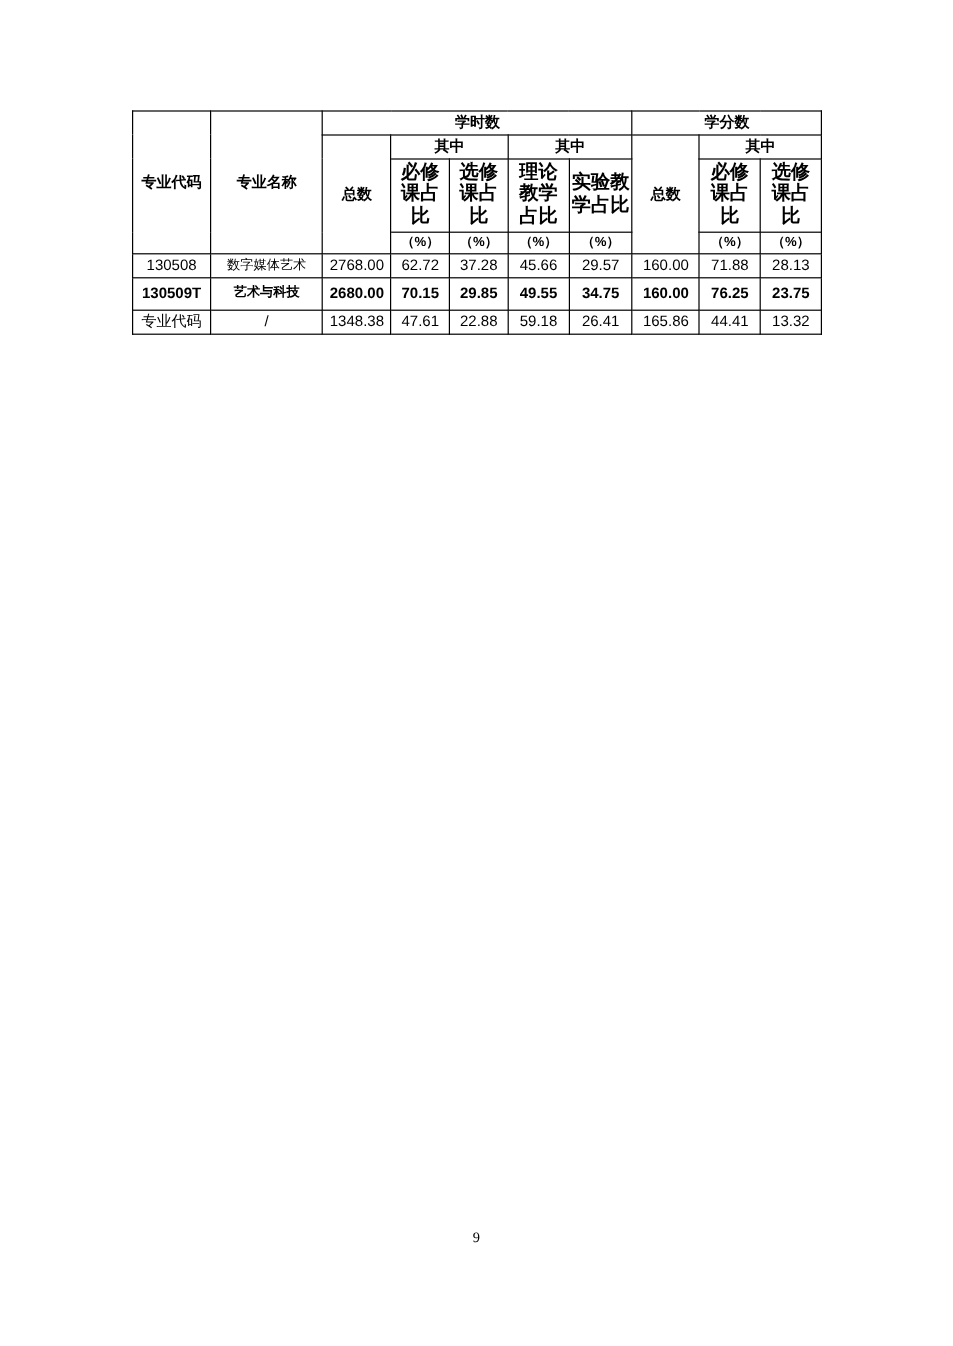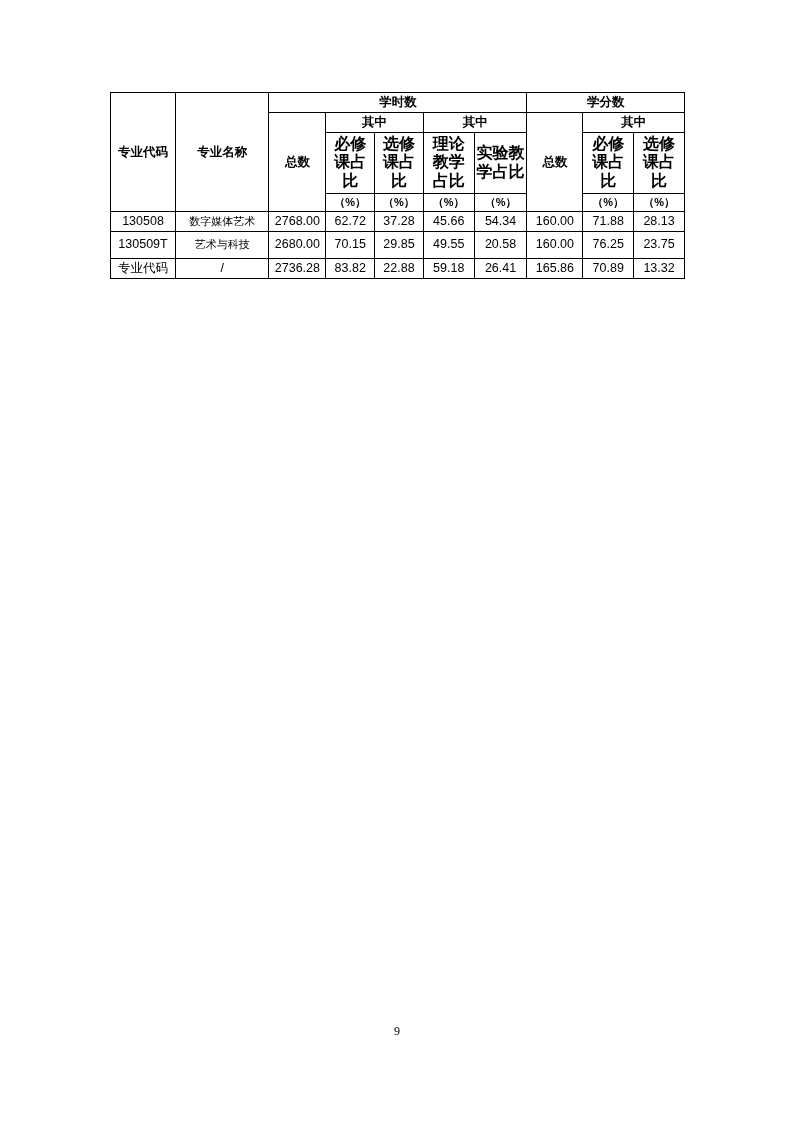--- a/index.html
+++ b/index.html
@@ -67,21 +67,21 @@
   col.c1 { width: 92px; }
   col.c2 { width: 56px; }
   col.c3 { width: 48px; }
   col.c4 { width: 48px; }
   col.c5 { width: 50px; }
   col.c6 { width: 52px; }
   col.c7 { width: 55px; }
   col.c8 { width: 50px; }
   col.c9 { width: 50px; }
 
-  .row-h1 td, .row-h1 th { height: 22px; }
+  .row-h1 td, .row-h1 th { height: 22px; font-weight: bold; }
   .page-number {
     position: absolute;
     left: 0;
     top: 1024px;
     width: 794px;
     text-align: center;
     font-size: 12px;
     font-family: "Liberation Serif", serif;
   }
 </style>
@@ -136,47 +136,47 @@
         </tr>
       </thead>
       <tbody>
         <tr>
           <td>130508</td>
           <td class="name-cell">数字媒体艺术</td>
           <td>2768.00</td>
           <td>62.72</td>
           <td>37.28</td>
           <td>45.66</td>
-          <td>54.34</td>
+          <td>29.57</td>
           <td>160.00</td>
           <td>71.88</td>
           <td>28.13</td>
         </tr>
         <tr class="row-h1">
           <td>130509T</td>
           <td class="name-cell">艺术与科技</td>
           <td>2680.00</td>
           <td>70.15</td>
           <td>29.85</td>
           <td>49.55</td>
-          <td>20.58</td>
+          <td>34.75</td>
           <td>160.00</td>
           <td>76.25</td>
           <td>23.75</td>
         </tr>
         <tr>
           <td>专业代码</td>
           <td>/</td>
-          <td>2736.28</td>
-          <td>83.82</td>
+          <td>1348.38</td>
+          <td>47.61</td>
           <td>22.88</td>
           <td>59.18</td>
           <td>26.41</td>
           <td>165.86</td>
-          <td>70.89</td>
+          <td>44.41</td>
           <td>13.32</td>
         </tr>
       </tbody>
     </table>
   </div>
 
   <div class="page-number">9</div>
 
 </div>
 

